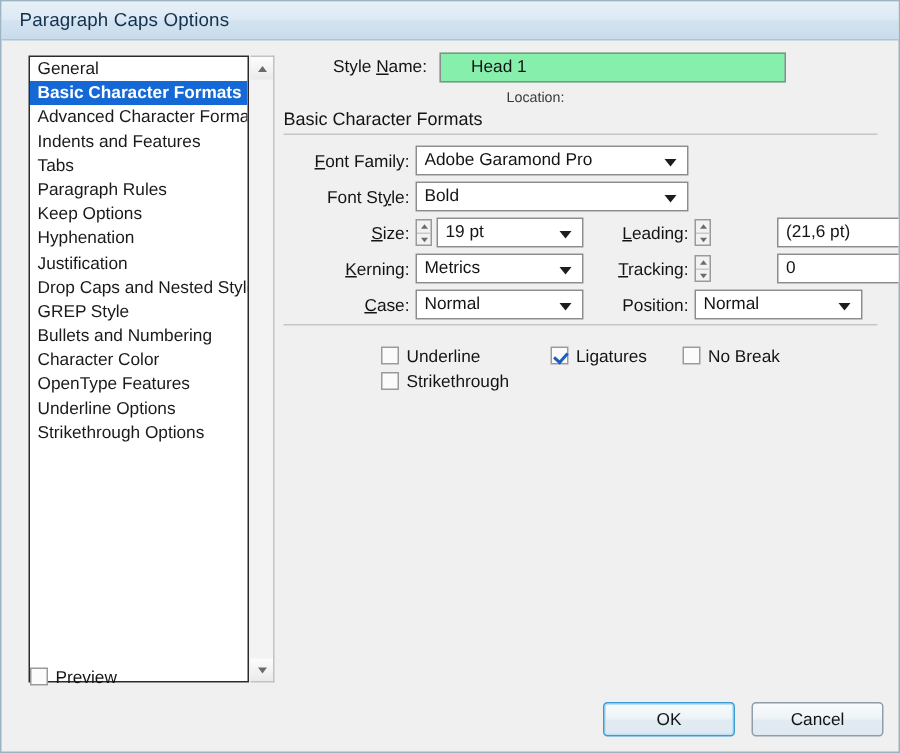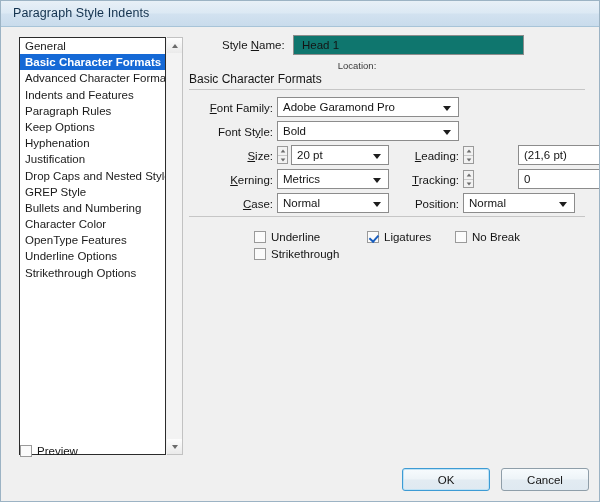--- a/index.html
+++ b/index.html
@@ -122,27 +122,27 @@
     position: absolute;
     left: 33px;
     top: 4px;
   }
   .stylename-input {
     position: absolute;
     left: 104px;
     top: 0;
     width: 231px;
     height: 20px;
-    background: #0f766e;
+    background: #86efac;
     border: 1px solid #8c8c8c;
     box-sizing: border-box;
     font-family: "Liberation Sans", sans-serif;
     font-size: 11.5px;
     color: #141414;
-    padding: 0 8px;
+    padding: 0 20px;
     line-height: 18px;
   }
 
   .location-label {
     position: absolute;
     left: 0; top: 29px;
     width: 336px;
     text-align: center;
     font-size: 9.5px;
     color: #3a3a3a;
@@ -310,28 +310,29 @@
     box-shadow: 0 0 0 1px #bfe2f5 inset;
   }
   .btn.cancel { left: 500px; }
 </style>
 </head>
 <body>
 
 <div id="dialog">
 
   <div class="titlebar">
-    <div class="titlebar-text">Paragraph Style Indents</div>
+    <div class="titlebar-text">Paragraph Caps Options</div>
   </div>
 
   <div class="listbox" id="category-list">
       <div class="list-item"><span>General</span></div>
       <div class="list-item selected"><span>Basic Character Formats</span></div>
       <div class="list-item"><span>Advanced Character Formats</span></div>
       <div class="list-item"><span>Indents and Features</span></div>
+      <div class="list-item"><span>Tabs</span></div>
       <div class="list-item"><span>Paragraph Rules</span></div>
       <div class="list-item"><span>Keep Options</span></div>
       <div class="list-item"><span>Hyphenation</span></div>
       <div class="list-item"><span>Justification</span></div>
       <div class="list-item"><span>Drop Caps and Nested Styles</span></div>
       <div class="list-item"><span>GREP Style</span></div>
       <div class="list-item"><span>Bullets and Numbering</span></div>
       <div class="list-item"><span>Character Color</span></div>
       <div class="list-item"><span>OpenType Features</span></div>
       <div class="list-item"><span>Underline Options</span></div>
@@ -382,21 +383,21 @@
         <div class="flabel left"><u>S</u>ize:</div>
         <div class="stepper sLeft">
           <div class="half t">
               <span class="tri up"></span>
             </div>
           <div class="half b">
               <span class="tri down"></span>
             </div>
         </div>
         <div class="combo medium">
-          <span class="val">20 pt</span>
+          <span class="val">19 pt</span>
           <span class="arrow"></span>
         </div>
 
         <div class="flabel right"><u>L</u>eading:</div>
         <div class="stepper sRight">
           <div class="half t">
               <span class="tri up"></span>
             </div>
           <div class="half b">
               <span class="tri down"></span>

